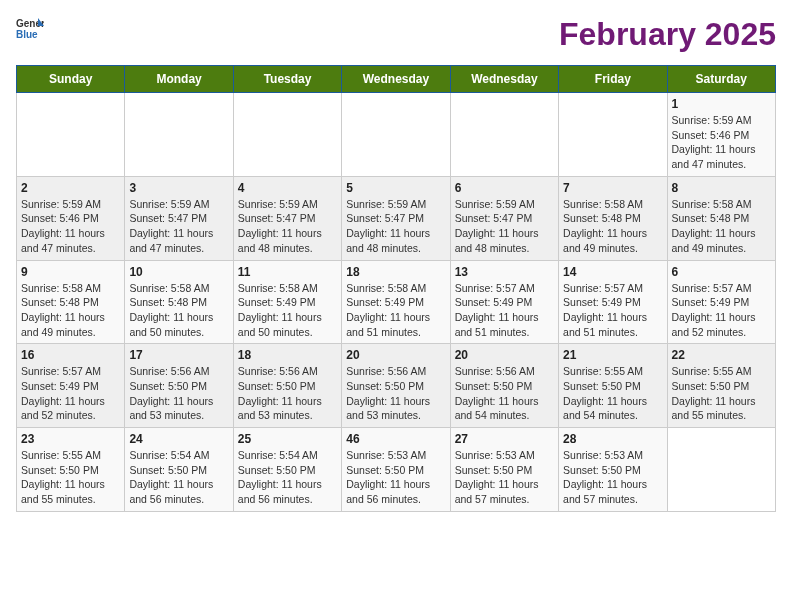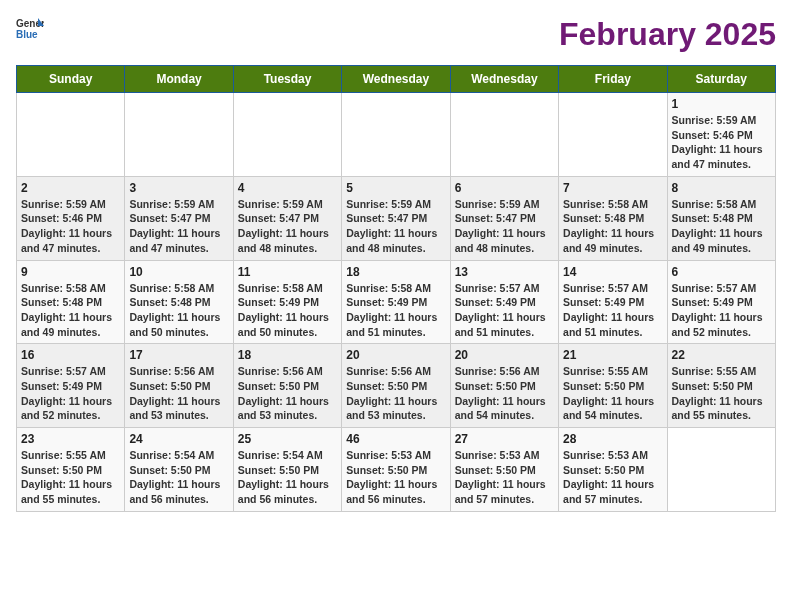--- a/index.html
+++ b/index.html
@@ -69,21 +69,20 @@
     .day-num {
       font-weight: bold;
       font-size: 12px;
       color: #222;
       margin-bottom: 2px;
     }
     .day-info {
       color: #333;
       font-size: 10.5px;
       line-height: 1.4;
-      font-weight: bold;
     }
     .empty-cell {
       background: #fff !important;
     }
   </style>
 </head>
 <body>
 
 <div class="header">
   <div class="logo">

